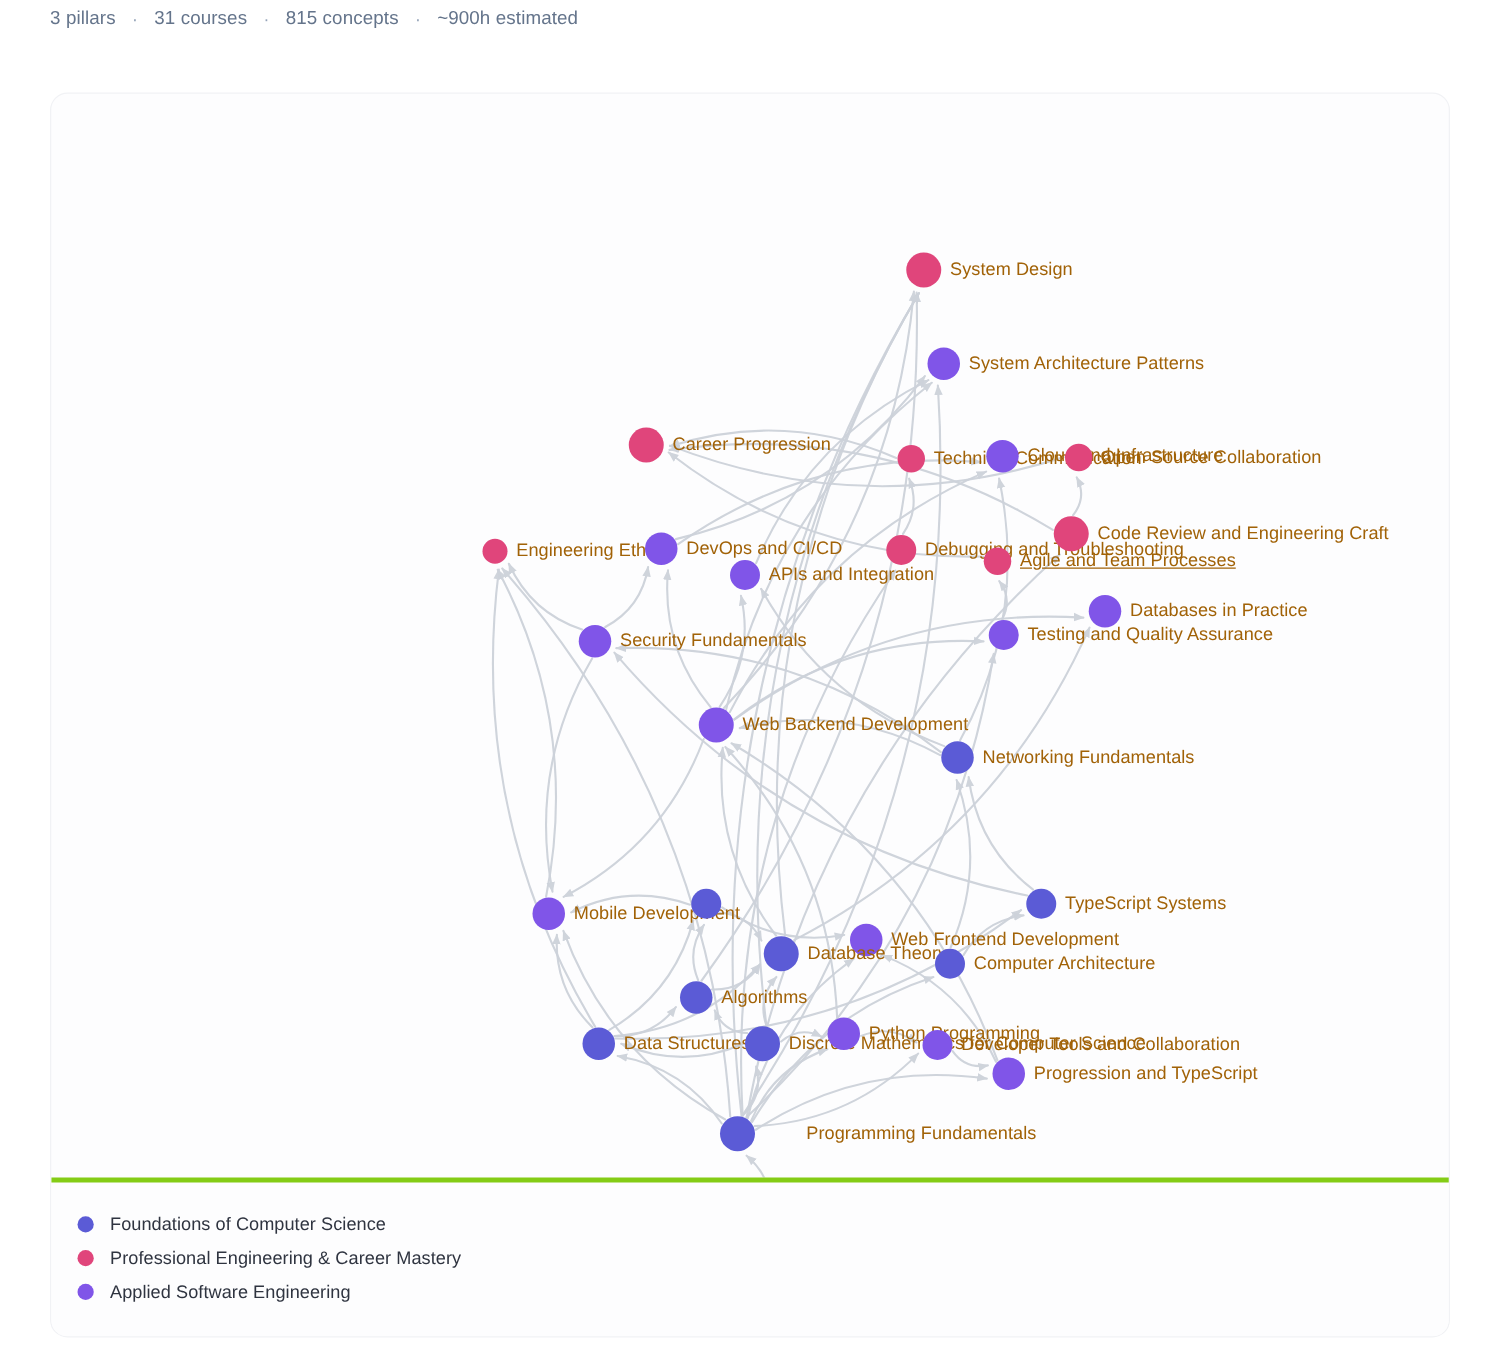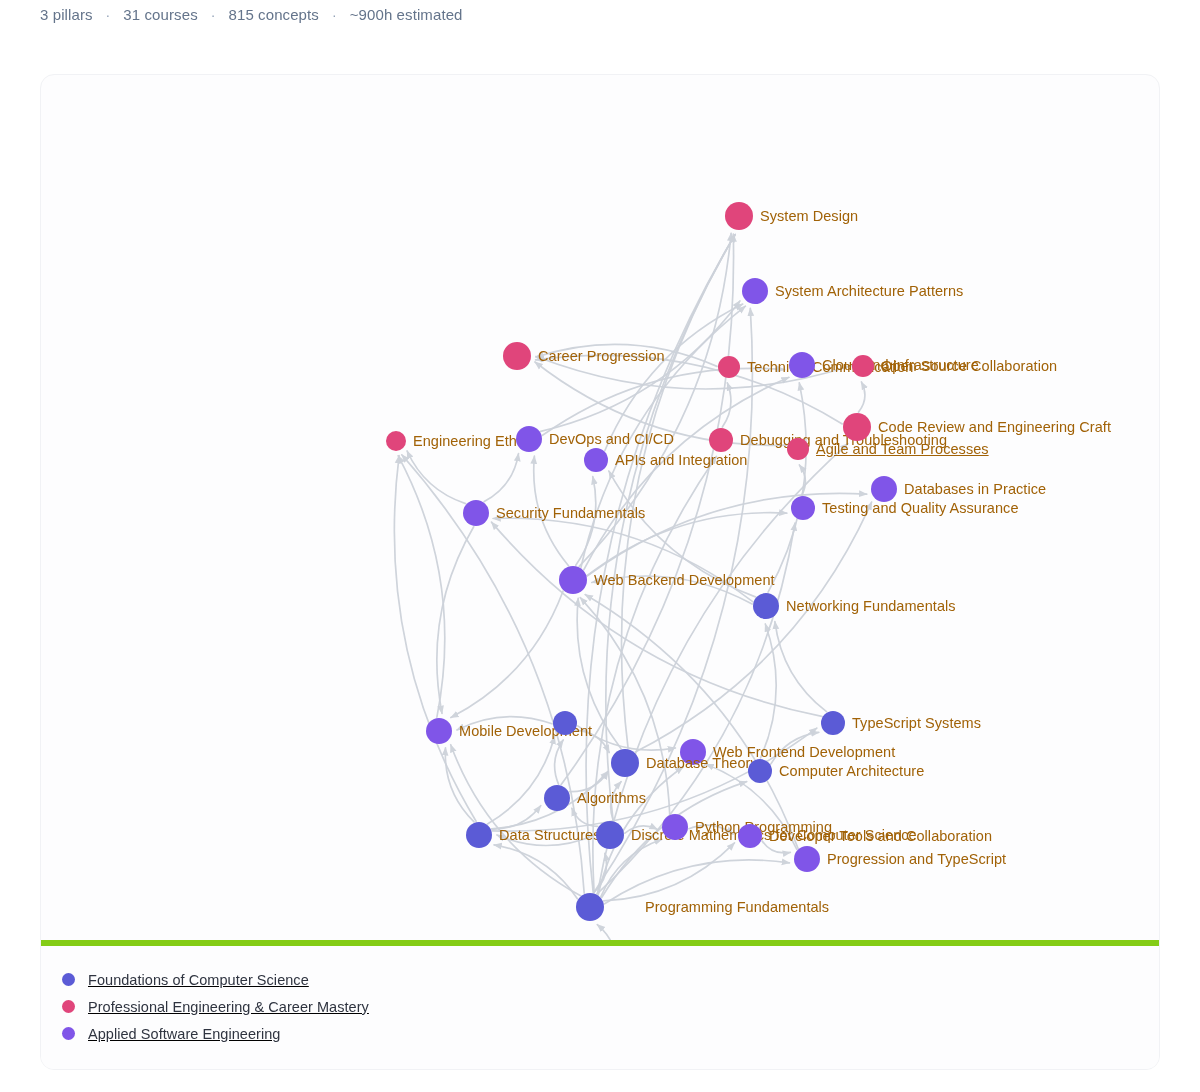--- a/index.html
+++ b/index.html
@@ -62,23 +62,22 @@
     letter-spacing: 0.05px;
     pointer-events: none;
   }
 
   
   .legend {
     position: absolute;
     left: 0; bottom: 0;
     width: 1120px;
     padding: 20px 0 22px 21px;
-    border-top: 6px solid #84cc16;
+    border-top: 4px solid #84cc16;
     background: #fdfdfe;
-    text-decoration: underline;
   }
   .legend-row {
     display: flex; align-items: center;
     height: 27px;
     cursor: pointer;
   }
   .legend-dot {
     width: 13px; height: 13px;
     border-radius: 50%;
     margin-right: 13px;

